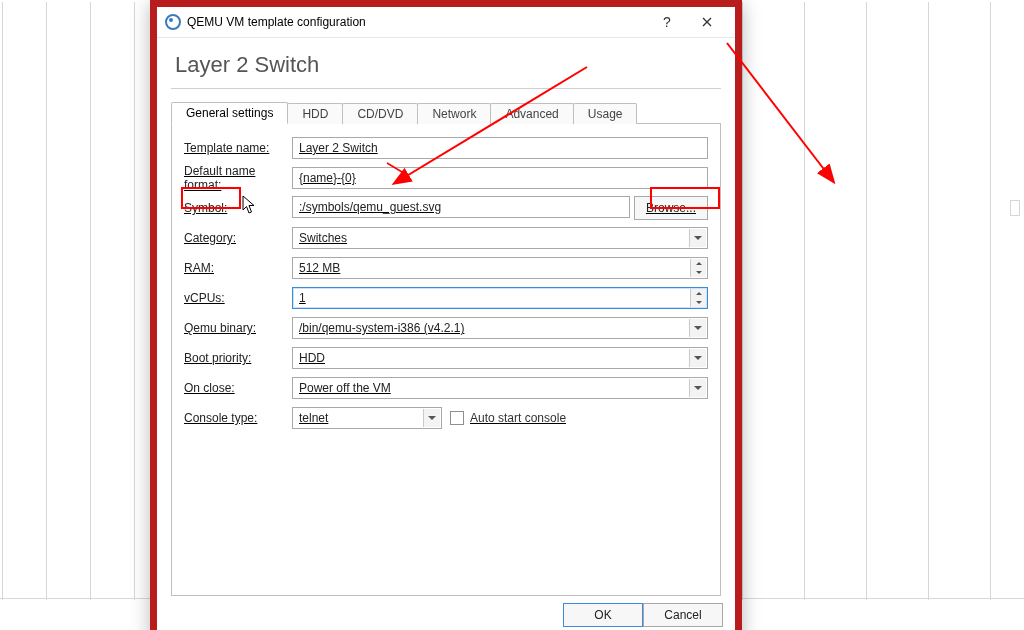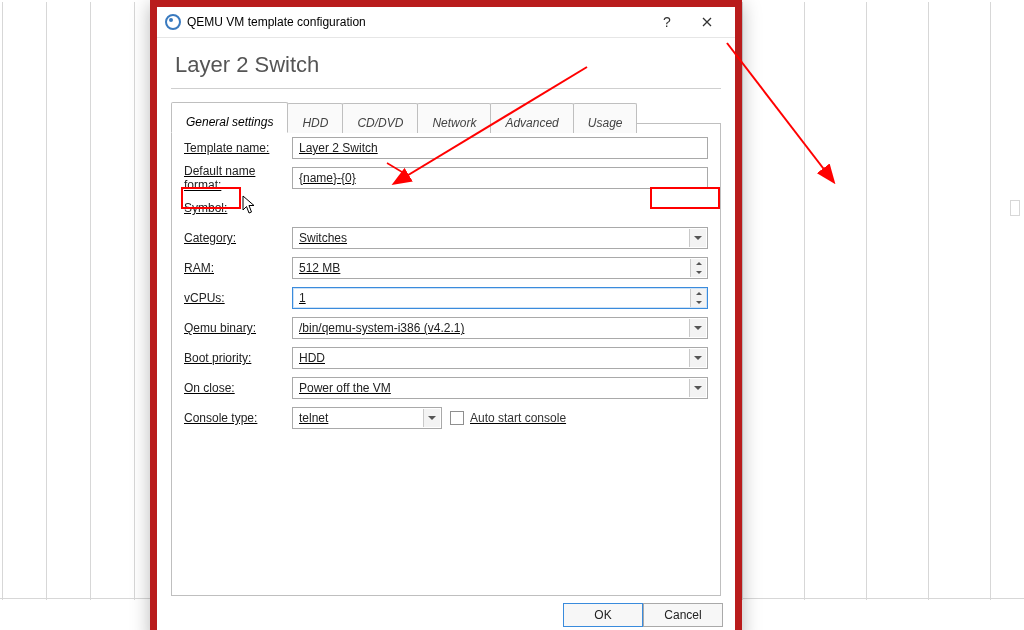--- a/index.html
+++ b/index.html
@@ -95,33 +95,32 @@
 
   
   .tabs-row {
     display: flex;
     align-items: flex-end;
     border-bottom: 1px solid #bfbfbf;
     height: 22px;
     position: relative;
   }
   .tab {
-    padding: 12px 14px 3px 14px;
+    padding: 3px 14px 3px 14px;
     border: 1px solid #bfbfbf;
     border-bottom: none;
     background: #fafafa;
     margin-right: -1px;
     color: #444;
     cursor: pointer;
     font-size: 12px;
     position: relative;
-    top: 10px;
+    top: 1px;
     border-top-left-radius: 2px;
     border-top-right-radius: 2px;
-    font-style: italic;
   }
   .tab.active {
     background: #ffffff;
     color: #000;
     border-bottom: 1px solid #ffffff;
     z-index: 2;
   }
 
   .tab-panel {
     border: 1px solid #bfbfbf;
@@ -313,20 +312,24 @@
 
       <div class="form-row">
         <div class="form-label">Default name format:</div>
         <div class="field-wrap">
           <div class="text-input">{name}-{0}</div>
         </div>
       </div>
 
       <div class="form-row">
         <div class="form-label">Symbol:</div>
+        <div class="field-wrap">
+          <div class="text-input">:/symbols/qemu_guest.svg</div>
+          <div class="browse-btn">Browse...</div>
+        </div>
       </div>
 
       <div class="form-row">
         <div class="form-label">Category:</div>
         <div class="field-wrap">
           <div class="select">
             <span>Switches</span>
             <span class="caret"></span>
           </div>
         </div>

